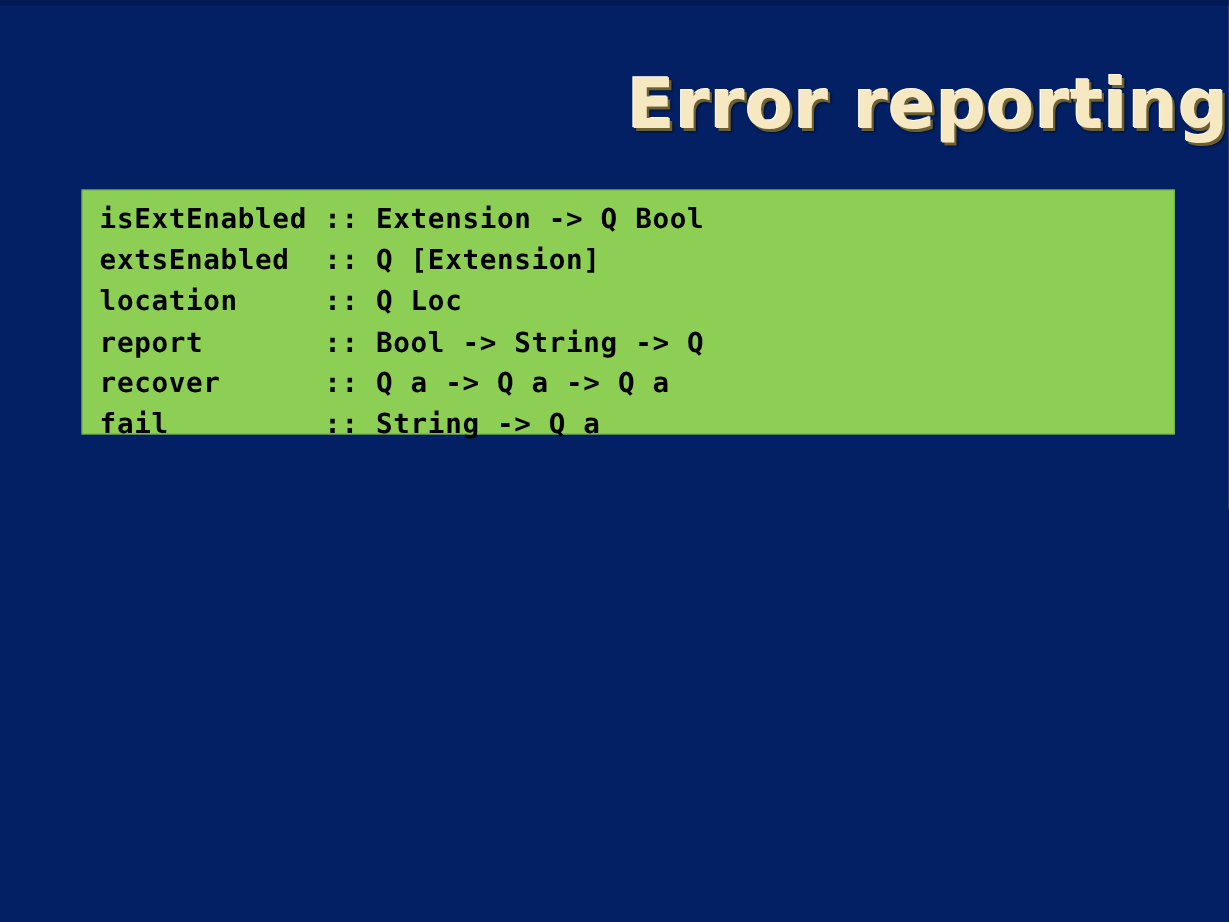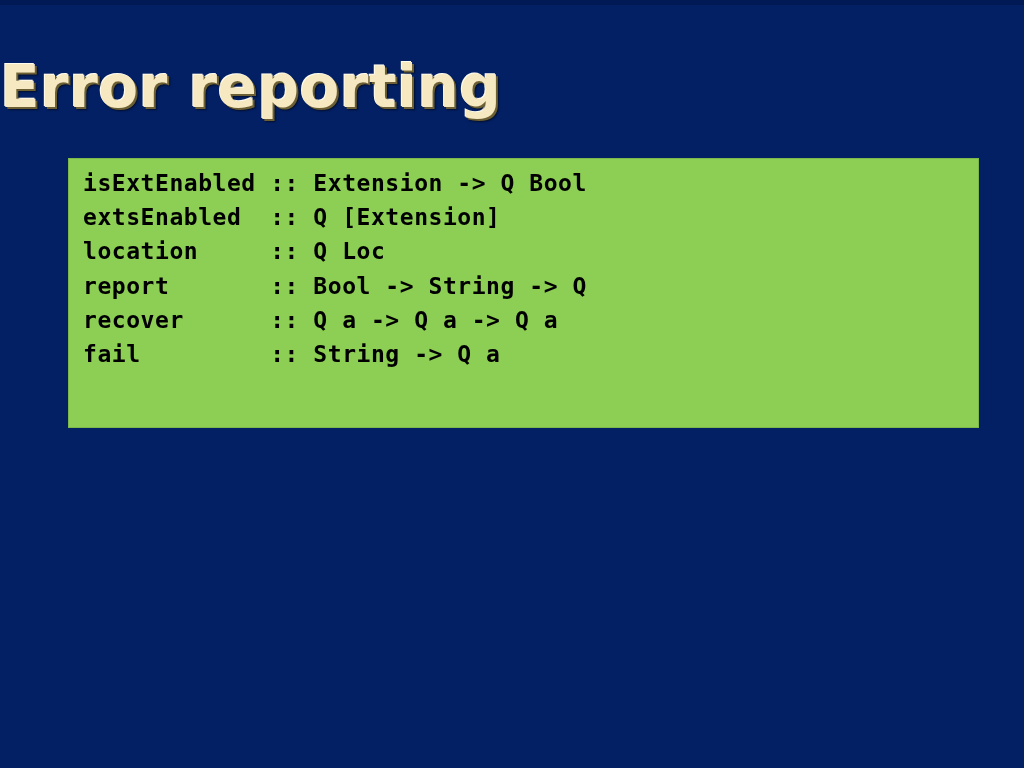--- a/index.html
+++ b/index.html
@@ -30,40 +30,40 @@
     width: 1024px;
     height: 5px;
     background: #011a56;
   }
 
   #slide-title {
     position: absolute;
     left: 0;
     top: 56px;
     width: 1024px;
-    text-align: left;
+    text-align: right;
     font-family: "DejaVu Sans", sans-serif;
     font-size: 58px;
     font-weight: 700;
     line-height: 62px;
     letter-spacing: 0.5px;
     color: #f6e9c1;
     text-shadow:
        2px 2px 0px #6b5f33,
        3px 3px 2px rgba(0,0,0,0.55),
       -1px -1px 0px #fffdf0;
     white-space: nowrap;
   }
 
   #code-panel {
     position: absolute;
     left: 68px;
     top: 158px;
     width: 911px;
-    height: 270px;
+    height: 204px;
     background: #8dce54;
     border: 1px solid #7cb84a;
     box-sizing: border-box;
   }
 
   #code-lines {
     position: absolute;
     left: 14px;
     top: 7px;
     margin: 0;

